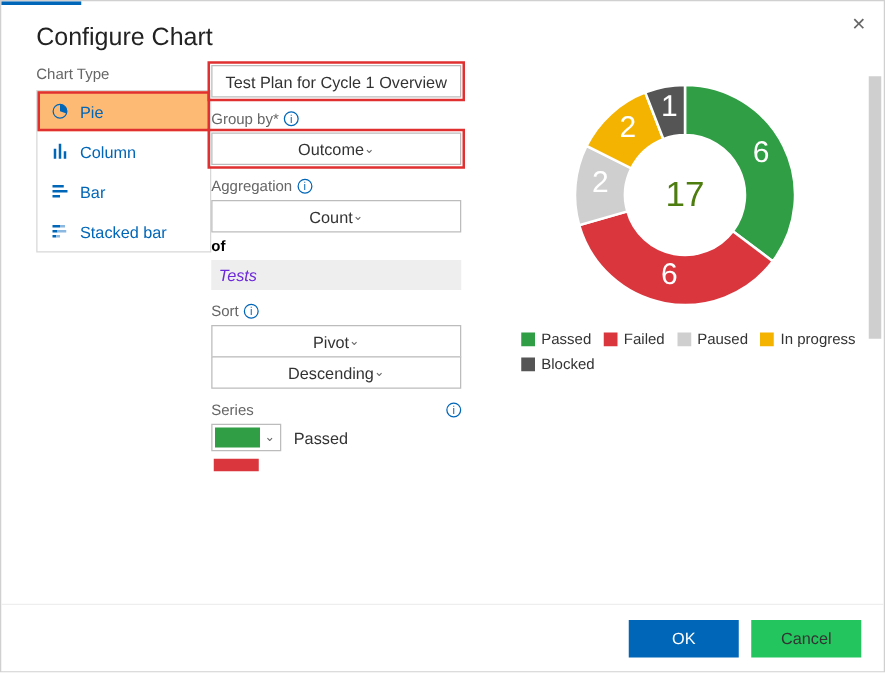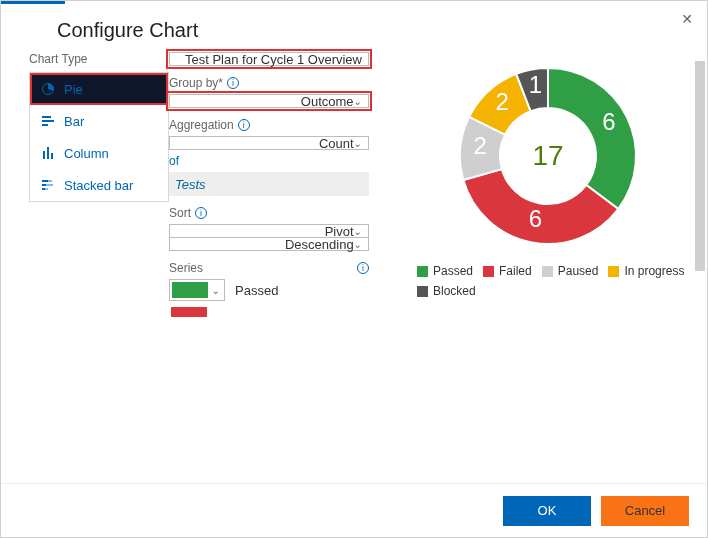--- a/index.html
+++ b/index.html
@@ -1,43 +1,43 @@
 <!DOCTYPE html>
 <html><head>
 <meta charset="utf-8">
 <style>
   * { box-sizing: border-box; }
   html, body { margin:0; padding:0; font-family: "Segoe UI", Arial, sans-serif; font-size:13px; color:#333; }
   .dialog { width:708px; height:538px; position:relative; background:#fff; border:1px solid #d0d0d0; overflow:hidden; }
   .close-x { position:absolute; top:10px; right:14px; font-size:14px; color:#666; cursor:pointer; }
-  .title { font-size:20px; font-weight:400; color:#222; padding:18px 28px 10px 28px;margin-left:28px; }
+  .title { font-size:20px; font-weight:400; color:#222; padding:18px 28px 10px 28px; }
   .body { display:flex; padding:0 0 0 28px; height:380px; }
   .col-left { width:140px; }
   .col-mid { width:220px; padding-right:10px; }
   .col-right { flex:1; position:relative; }
   .section-label { font-size:12px; color:#666; margin-bottom:6px; }
 
   
   .type-list { border:1px solid #d7d7d7; }
   .type-item { display:flex; align-items:center; gap:8px; padding:8px 10px; color:#0066b8; font-size:13px; cursor:pointer; }
   .type-item .ico { width:16px; height:16px; display:flex; align-items:center; justify-content:center; }
-  .type-item.selected { background:#0f172a;align-items:flex-end; }
+  .type-item.selected { background:#fdba74;align-items:flex-end; }
   .type-item.selected.highlight { outline:2px solid #e03030; outline-offset:-2px; }
   .ico svg { display:block; }
 
   
   .field-label { font-size:12px; color:#666; margin:10px 0 4px 0; display:flex; align-items:center; gap:4px; }
   .field-label .info { width:12px; height:12px; border:1px solid #0066b8; border-radius:50%; color:#0066b8; font-size:9px; line-height:10px; text-align:center; display:inline-block; }
   .field-label .info.right { margin-left:auto; }
-  .text-input, .select { width:200px; height:14px; border:1px solid #bcbcbc; background:#fff; padding:0 6px; font-size:13px; display:flex; align-items:center; justify-content:flex-end; }
+  .text-input, .select { width:200px; height:26px; border:1px solid #bcbcbc; background:#fff; padding:0 6px; font-size:13px; display:flex; align-items:center; justify-content:center; }
   .select { cursor:pointer; }
   .select .caret { font-size:10px; color:#666; }
   .text-input.highlight, .select.highlight { outline:2px solid #e03030; outline-offset:1px; }
-  .disabled-input { width:200px; height:24px; background:#eee; color:#0369a1; font-style:italic; padding:0 6px; display:flex; align-items:center; }
-  .of-label { font-size:12px; color:#0369a1; margin:4px 0; }
+  .disabled-input { width:200px; height:24px; background:#eee; color:#6d28d9; font-style:italic; padding:0 6px; display:flex; align-items:center; }
+  .of-label { font-size:12px; color:#000000; margin:4px 0;font-weight:bold; }
   .series-row { display:flex; align-items:center; gap:10px; margin-bottom:6px; }
   .series-swatch { width:56px; height:22px; border:1px solid #bcbcbc; display:flex; align-items:center; }
   .series-swatch .color { width:36px; height:16px; margin-left:2px; }
   .series-swatch .caret { font-size:10px; color:#666; margin-left:auto; margin-right:4px; }
 
   
   .scrollbar { position:absolute; right:0; top:60px; width:14px; height:320px; background:transparent; }
   .scroll-thumb { position:absolute; top:0; left:2px; width:10px; height:210px; background:#cfcfcf; }
 
   
@@ -47,21 +47,21 @@
   .seg-label { font-size:12px; fill:#fff; }
   
   .legend { display:flex; flex-wrap:wrap; gap:6px 10px; padding:0 6px 0 28px; font-size:12px; color:#333; }
   .legend-item { display:flex; align-items:center; gap:5px; }
   .legend-sw { width:11px; height:11px; }
 
   
   .footer { position:absolute; bottom:0; left:0; right:0; height:54px; display:flex; align-items:center; justify-content:flex-end; gap:10px; padding-right:18px; border-top:1px solid #eee; }
   .btn { min-width:88px; height:30px; display:flex; align-items:center; justify-content:center; font-size:13px; cursor:pointer; }
   .btn.primary { background:#0066b8; color:#fff; }
-  .btn.secondary { background:#f97316; color:#333; }
+  .btn.secondary { background:#22c55e; color:#333; }
   .top-edge { position:absolute; left:0; top:0; width:64px; height:3px; background:#0066b8; }
 </style>
 </head>
 <body>
 
 <div class="dialog">
   <div class="top-edge"></div>
   <div class="close-x">✕</div>
   <div class="title">Configure Chart</div>
 
@@ -77,37 +77,37 @@
                 <circle cx="7" cy="7" r="5.5" fill="none" stroke="#0066b8" stroke-width="1"></circle>
                 <path d="M7 7 L7 1.5 A5.5 5.5 0 0 1 12.2 8.8 Z" fill="#0066b8"></path>
               </svg>
           </span>
           <span>Pie</span>
         </div>
 
         <div class="type-item">
           <span class="ico">
             <svg width="14" height="14" viewBox="0 0 14 14">
+                <rect x="2" y="5" width="2" height="8" fill="#0066b8"></rect>
+                <rect x="6" y="1" width="2" height="12" fill="#0066b8"></rect>
+                <rect x="10" y="7" width="2" height="6" fill="#0066b8"></rect>
+              </svg>
+          </span>
+          <span>Column</span>
+        </div>
+
+        <div class="type-item">
+          <span class="ico">
+            <svg width="14" height="14" viewBox="0 0 14 14">
                 <rect x="1" y="2" width="9" height="2" fill="#0066b8"></rect>
                 <rect x="1" y="6" width="12" height="2" fill="#0066b8"></rect>
                 <rect x="1" y="10" width="6" height="2" fill="#0066b8"></rect>
               </svg>
           </span>
           <span>Bar</span>
-        </div>
-
-        <div class="type-item">
-          <span class="ico">
-            <svg width="14" height="14" viewBox="0 0 14 14">
-                <rect x="2" y="5" width="2" height="8" fill="#0066b8"></rect>
-                <rect x="6" y="1" width="2" height="12" fill="#0066b8"></rect>
-                <rect x="10" y="7" width="2" height="6" fill="#0066b8"></rect>
-              </svg>
-          </span>
-          <span>Column</span>
         </div>
 
         <div class="type-item">
           <span class="ico">
             <svg width="14" height="14" viewBox="0 0 14 14">
                 <rect x="1" y="2" width="6" height="2" fill="#0066b8"></rect>
                 <rect x="7" y="2" width="4" height="2" fill="#8ab8e0"></rect>
                 <rect x="1" y="6" width="4" height="2" fill="#0066b8"></rect>
                 <rect x="5" y="6" width="7" height="2" fill="#8ab8e0"></rect>
                 <rect x="1" y="10" width="3" height="2" fill="#0066b8"></rect>

